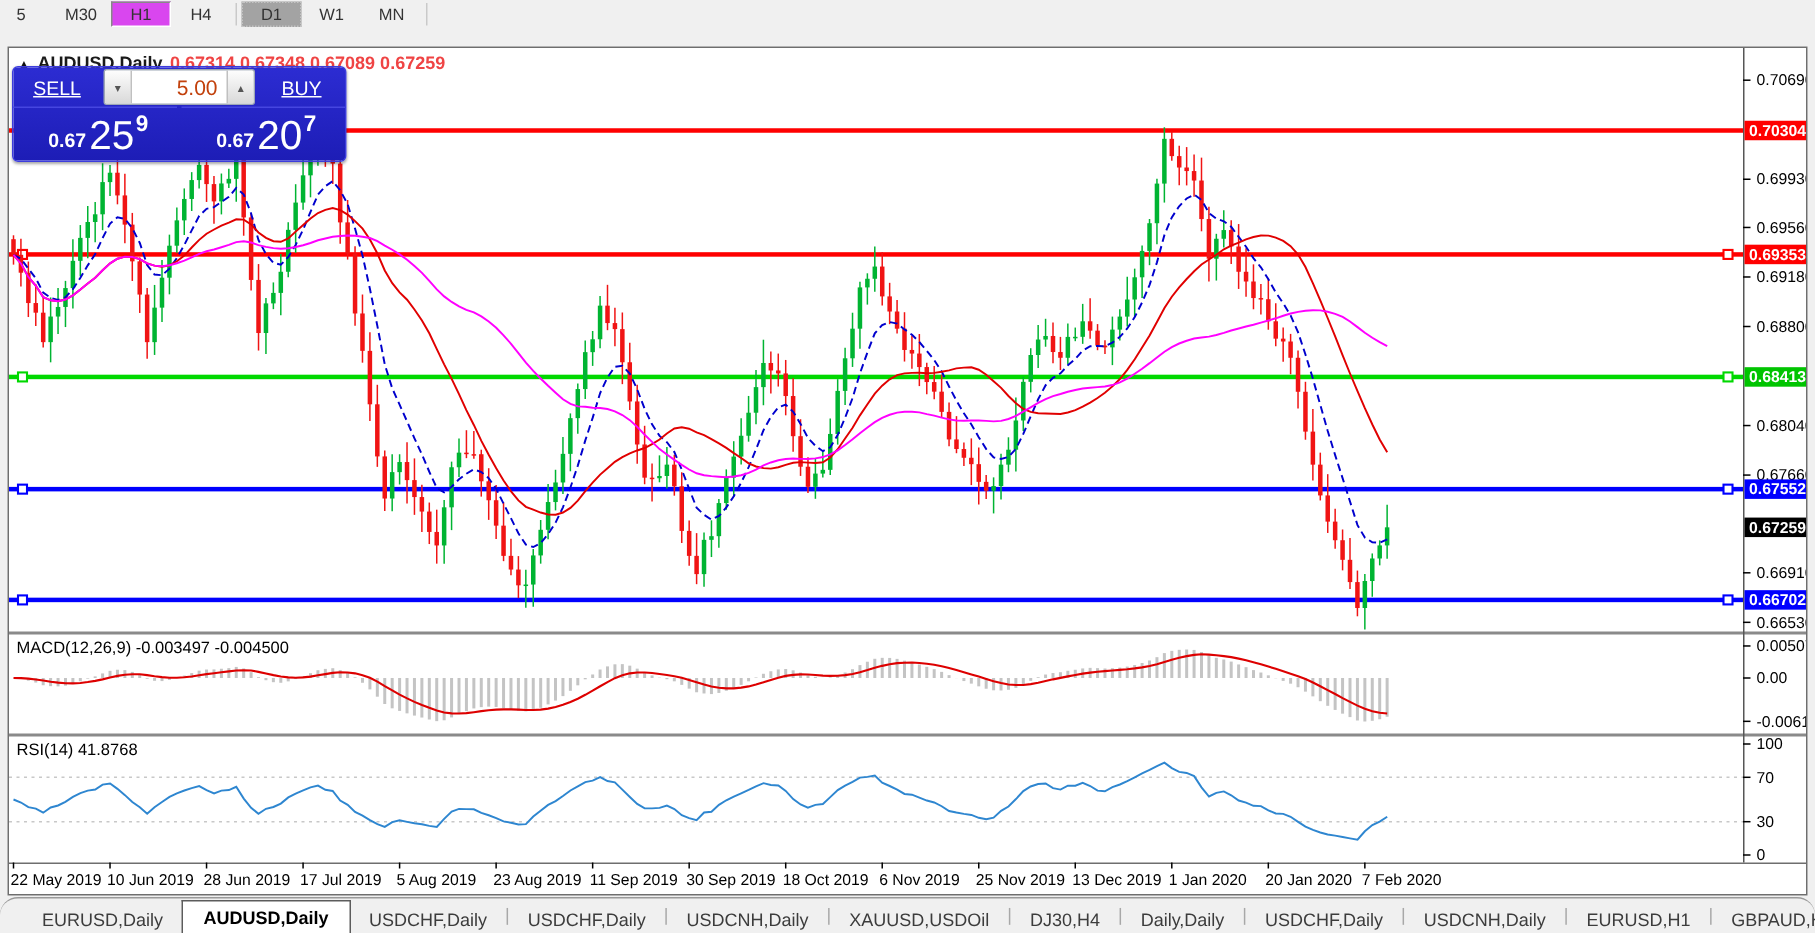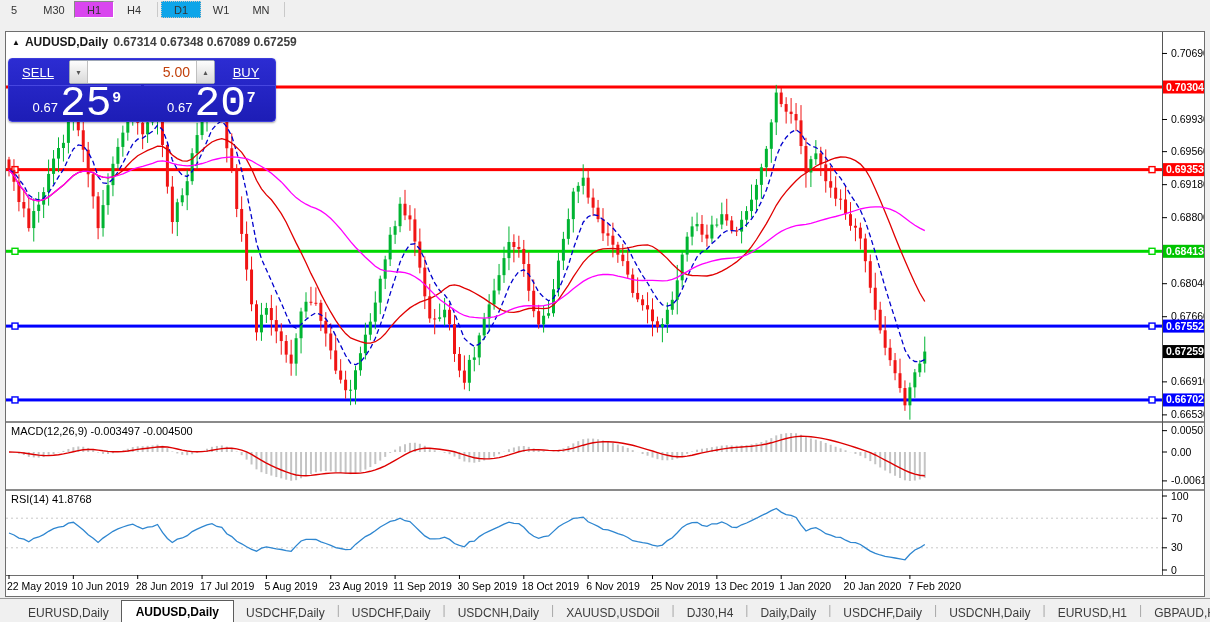--- a/index.html
+++ b/index.html
@@ -5,54 +5,54 @@
   html,body{margin:0;padding:0;background:#f0f0f0;width:1210px;height:622px;overflow:hidden;
     font-family:"Liberation Sans",sans-serif;-webkit-font-smoothing:antialiased;}
   .app{position:relative;width:1210px;height:622px;}
 
   
   .toolbar{position:absolute;left:0;top:0;width:1210px;height:30px;background:#f0f0f0;}
   .toolbar .row{position:absolute;left:-6px;top:1px;height:17px;display:flex;align-items:stretch;}
   .pbtn{min-width:28px;padding:1px 5px 0 5px;font-size:11px;color:#333;display:flex;align-items:center;
     justify-content:center;border:1px solid transparent;background:transparent;cursor:default;}
   .pbtn.pressed{border:1px solid #888;border-right-color:#fff;border-bottom-color:#fff;background:#d946ef;}
-  .pbtn.checked{background:#0ea5e9;border:1px dotted #c4c4c4;}
+  .pbtn.checked{background:#a3a3a3;border:1px dotted #c4c4c4;}
   .psep{width:1px;background:#c9c9c9;margin:1px 3px;}
 
   
   .chart-window{position:absolute;left:5px;top:31px;width:1198px;height:564px;background:#fff;
     border:1px solid #6e6e6e;}
   .chart-title{position:absolute;left:6px;top:3px;font-size:12px;font-weight:bold;color:#1a1a1a;
     display:flex;align-items:center;gap:5px;z-index:5;background:transparent;}
   .chart-title .tri{font-size:8px;color:#111;}
-  .chart-title .ohlc{font-weight:bold;color:#404040;}
+  .chart-title .ohlc{font-weight:bold;color:#ef4444;}
 
   
-  .trade-panel{position:absolute;left:2px;top:26px;width:221px;height:62px;z-index:6;
+  .trade-panel{position:absolute;left:2px;top:12px;width:221px;height:62px;z-index:6;
     background:linear-gradient(#2c2cd2 0%,#1d1db6 100%);border:1px solid #3c3cdc;border-radius:4px;
-    box-shadow:0 1px 2px rgba(0,0,0,.35);color:#fff;padding-left:45px;}
+    box-shadow:0 1px 2px rgba(0,0,0,.35);color:#fff;}
   .tp-top{position:absolute;left:0;top:0;width:100%;height:26px;display:flex;align-items:center;}
   .tp-btn{width:58px;text-align:center;font-size:13px;color:#fff;text-decoration:underline;cursor:pointer;}
   .tp-spin{flex:1;height:22px;margin:0 2px;background:#fff;border:1px solid #9ea7b5;border-radius:2px;
     display:flex;align-items:center;overflow:hidden;}
   .tp-arrow{width:17px;height:100%;background:linear-gradient(#fdfdfd,#d9d9d9);display:flex;align-items:center;
     justify-content:center;font-size:8px;color:#555;cursor:pointer;}
   .tp-arrow.left{border-right:1px solid #c0c0c0;}
   .tp-arrow.right{border-left:1px solid #c0c0c0;}
   .tp-vol{flex:1;text-align:right;padding-right:6px;font-size:14px;color:#c2410c;}
   .tp-prices{position:absolute;left:0;top:26px;width:100%;height:36px;display:flex;gap:3px;}
   .tp-price{flex:1;display:flex;align-items:flex-end;justify-content:center;padding-bottom:2px;
     border-top:1px solid #4646e0;cursor:pointer;}
-  .tp-price .small{font-size:13px;font-weight:normal;margin:0 2px 4px 4px;}
-  .tp-price .big{font-size:43px;font-weight:400;line-height:30px;font-family:Liberation Mono, monospace;}
+  .tp-price .small{font-size:13px;font-weight:bold;margin:0 2px 4px 4px;}
+  .tp-price .big{font-size:27px;font-weight:400;line-height:30px;}
   .tp-price .sup{font-size:15px;font-weight:bold;margin:0 0 14px 1px;}
 
   
   .tabbar{position:absolute;left:0;top:598px;width:1210px;height:24px;background:#f0f0f0;
-    border-top:1px solid #9a9a9a;display:flex;align-items:flex-end;font-size:12px;}
+    border-top:1px solid #9a9a9a;display:flex;align-items:flex-end;font-size:12px;border-radius:12px;}
   .tabs{display:flex;align-items:flex-end;height:100%;padding-left:16px;}
   .tab{padding:4px 12px 3px 12px;color:#3c3c3c;white-space:nowrap;cursor:pointer;}
   .tab.active{background:#fff;border:1px solid #5c5c5c;border-bottom:none;font-weight:bold;color:#000;
     padding:4px 14px 4px 14px;}
   .tabsep{color:#a8a8a8;align-self:center;padding-bottom:2px;}
 
   svg text{font-family:"Liberation Sans",sans-serif;}
 </style>
 </head>
 <body>

